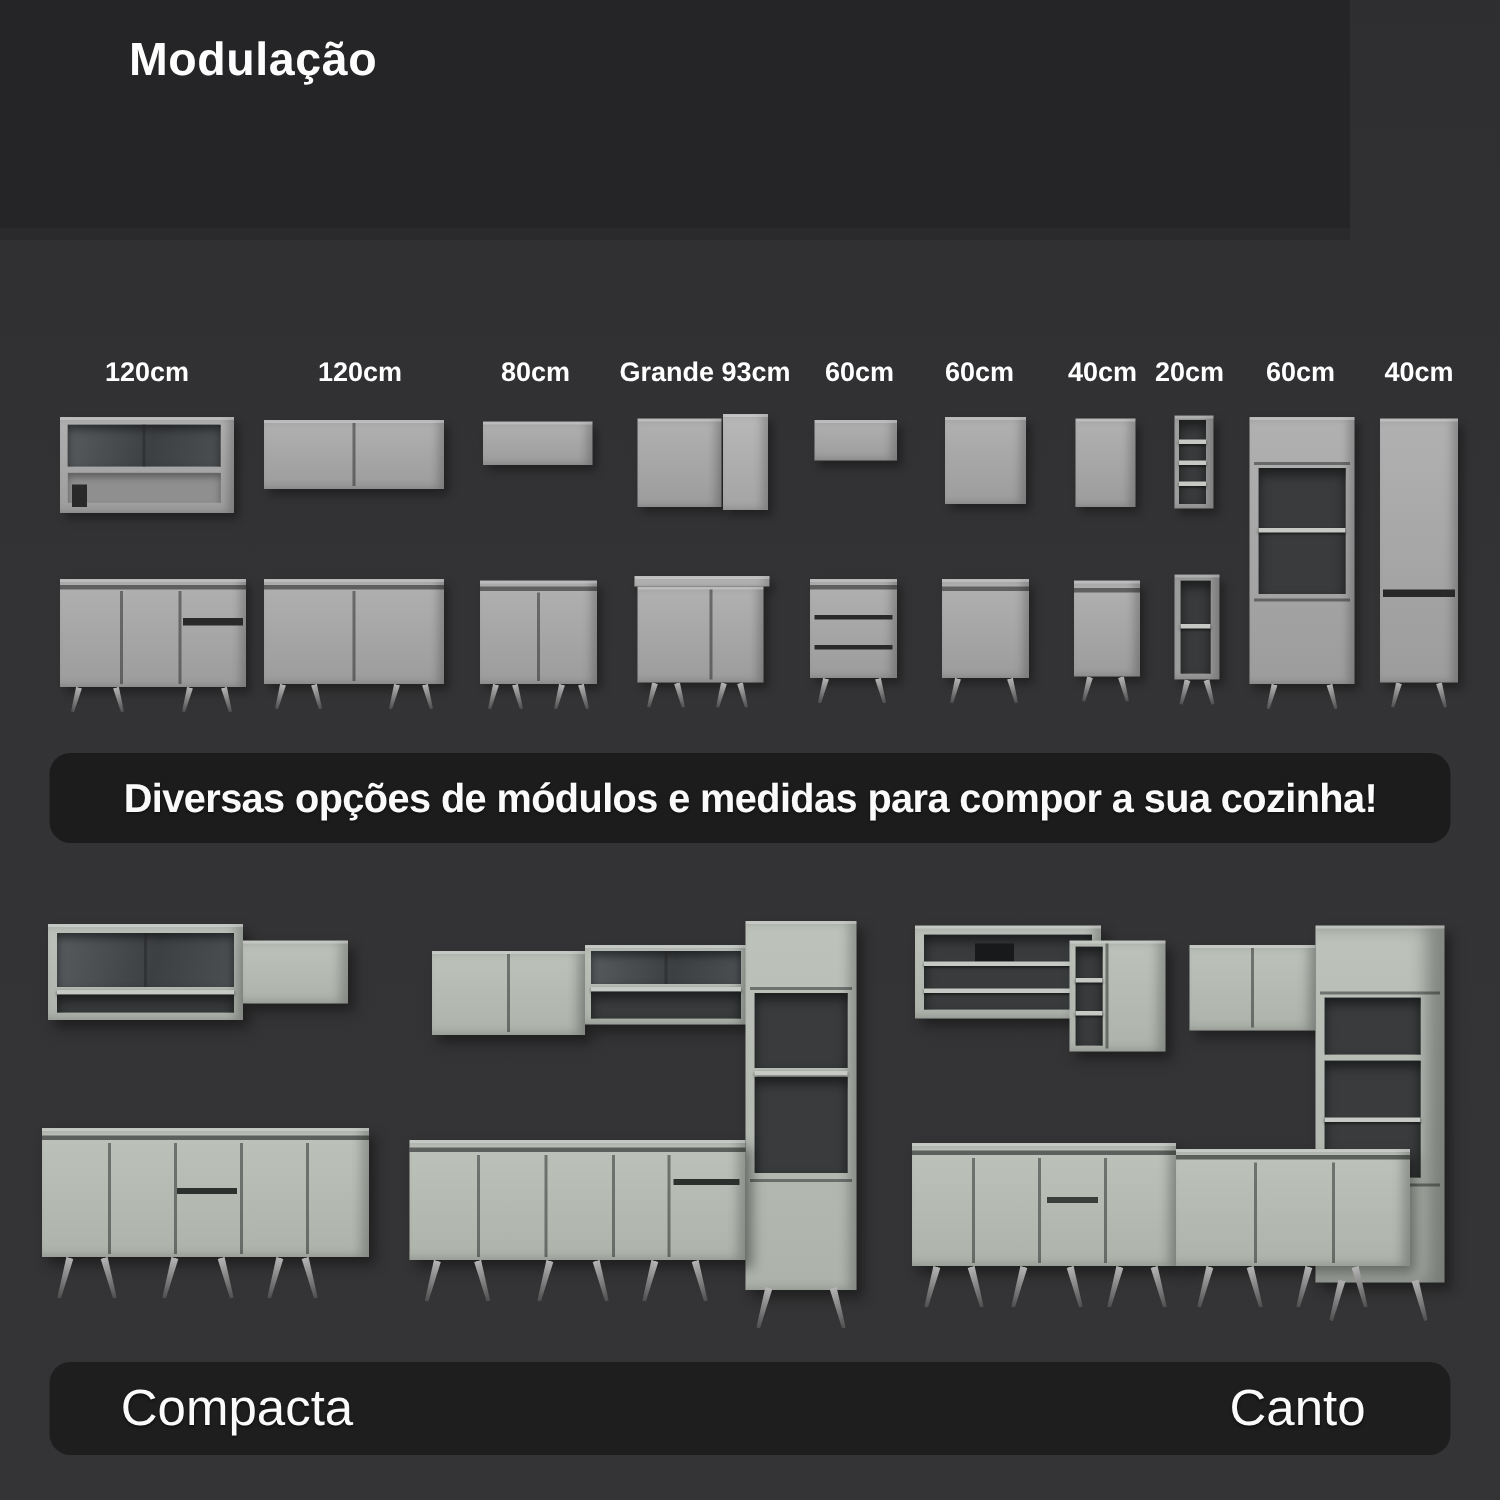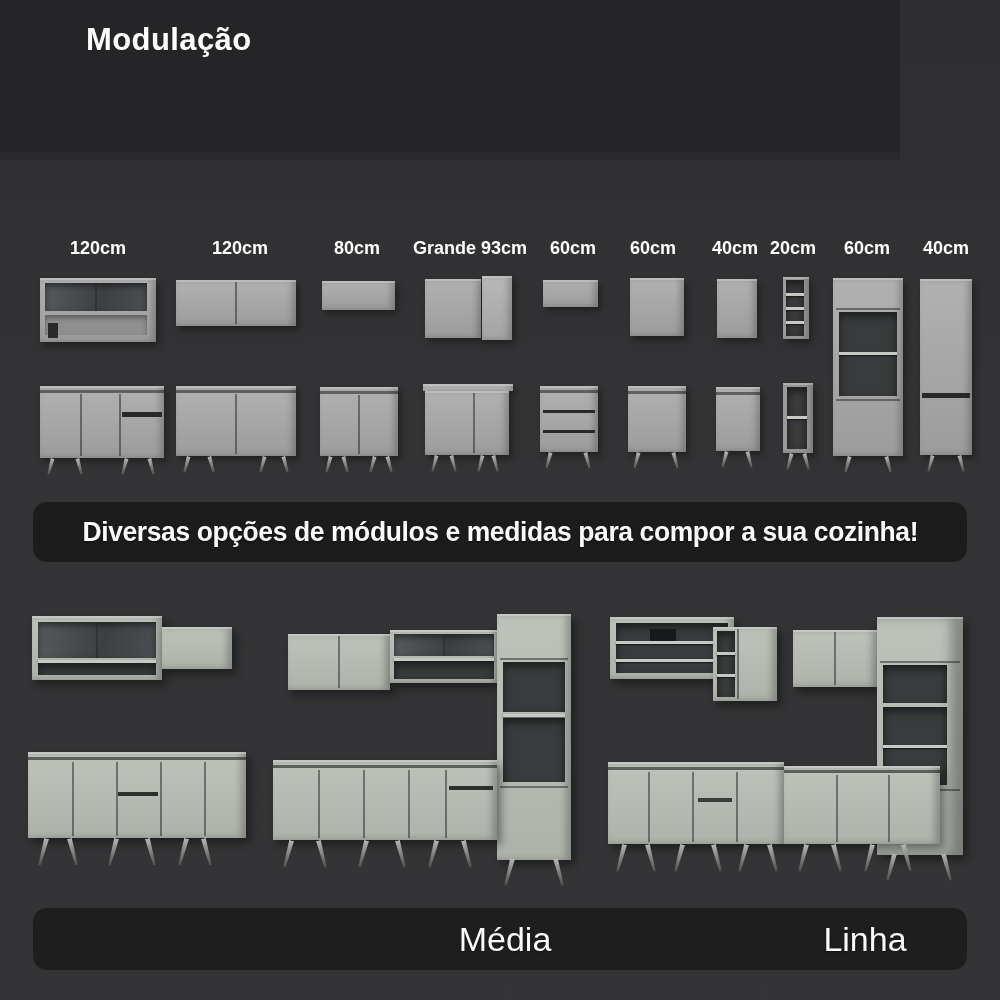--- a/index.html
+++ b/index.html
@@ -260,17 +260,17 @@
     <div class="seam-v" style="left:52px;top:9px;height:67px"></div>
     <div class="seam-v" style="left:104px;top:9px;height:67px"></div>
   </div>
   <div class="legs" style="left:618px;top:844px;width:36px"></div>
   <div class="legs" style="left:676px;top:844px;width:44px"></div>
   <div class="legs" style="left:740px;top:844px;width:36px"></div>
   <div class="legs" style="left:800px;top:844px;width:40px"></div>
   <div class="legs" style="left:866px;top:844px;width:44px"></div>
 
   <div class="bottom-bar">
-    <div class="size-label" style="left:472px">Média</div>
-    <div class="size-label" style="left:832px">Linha</div>
+    <div class="size-label" style="left:125px">Compacta</div>
+    <div class="size-label" style="left:832px">Canto</div>
   </div>
 
 </div>
 
 </body></html>

